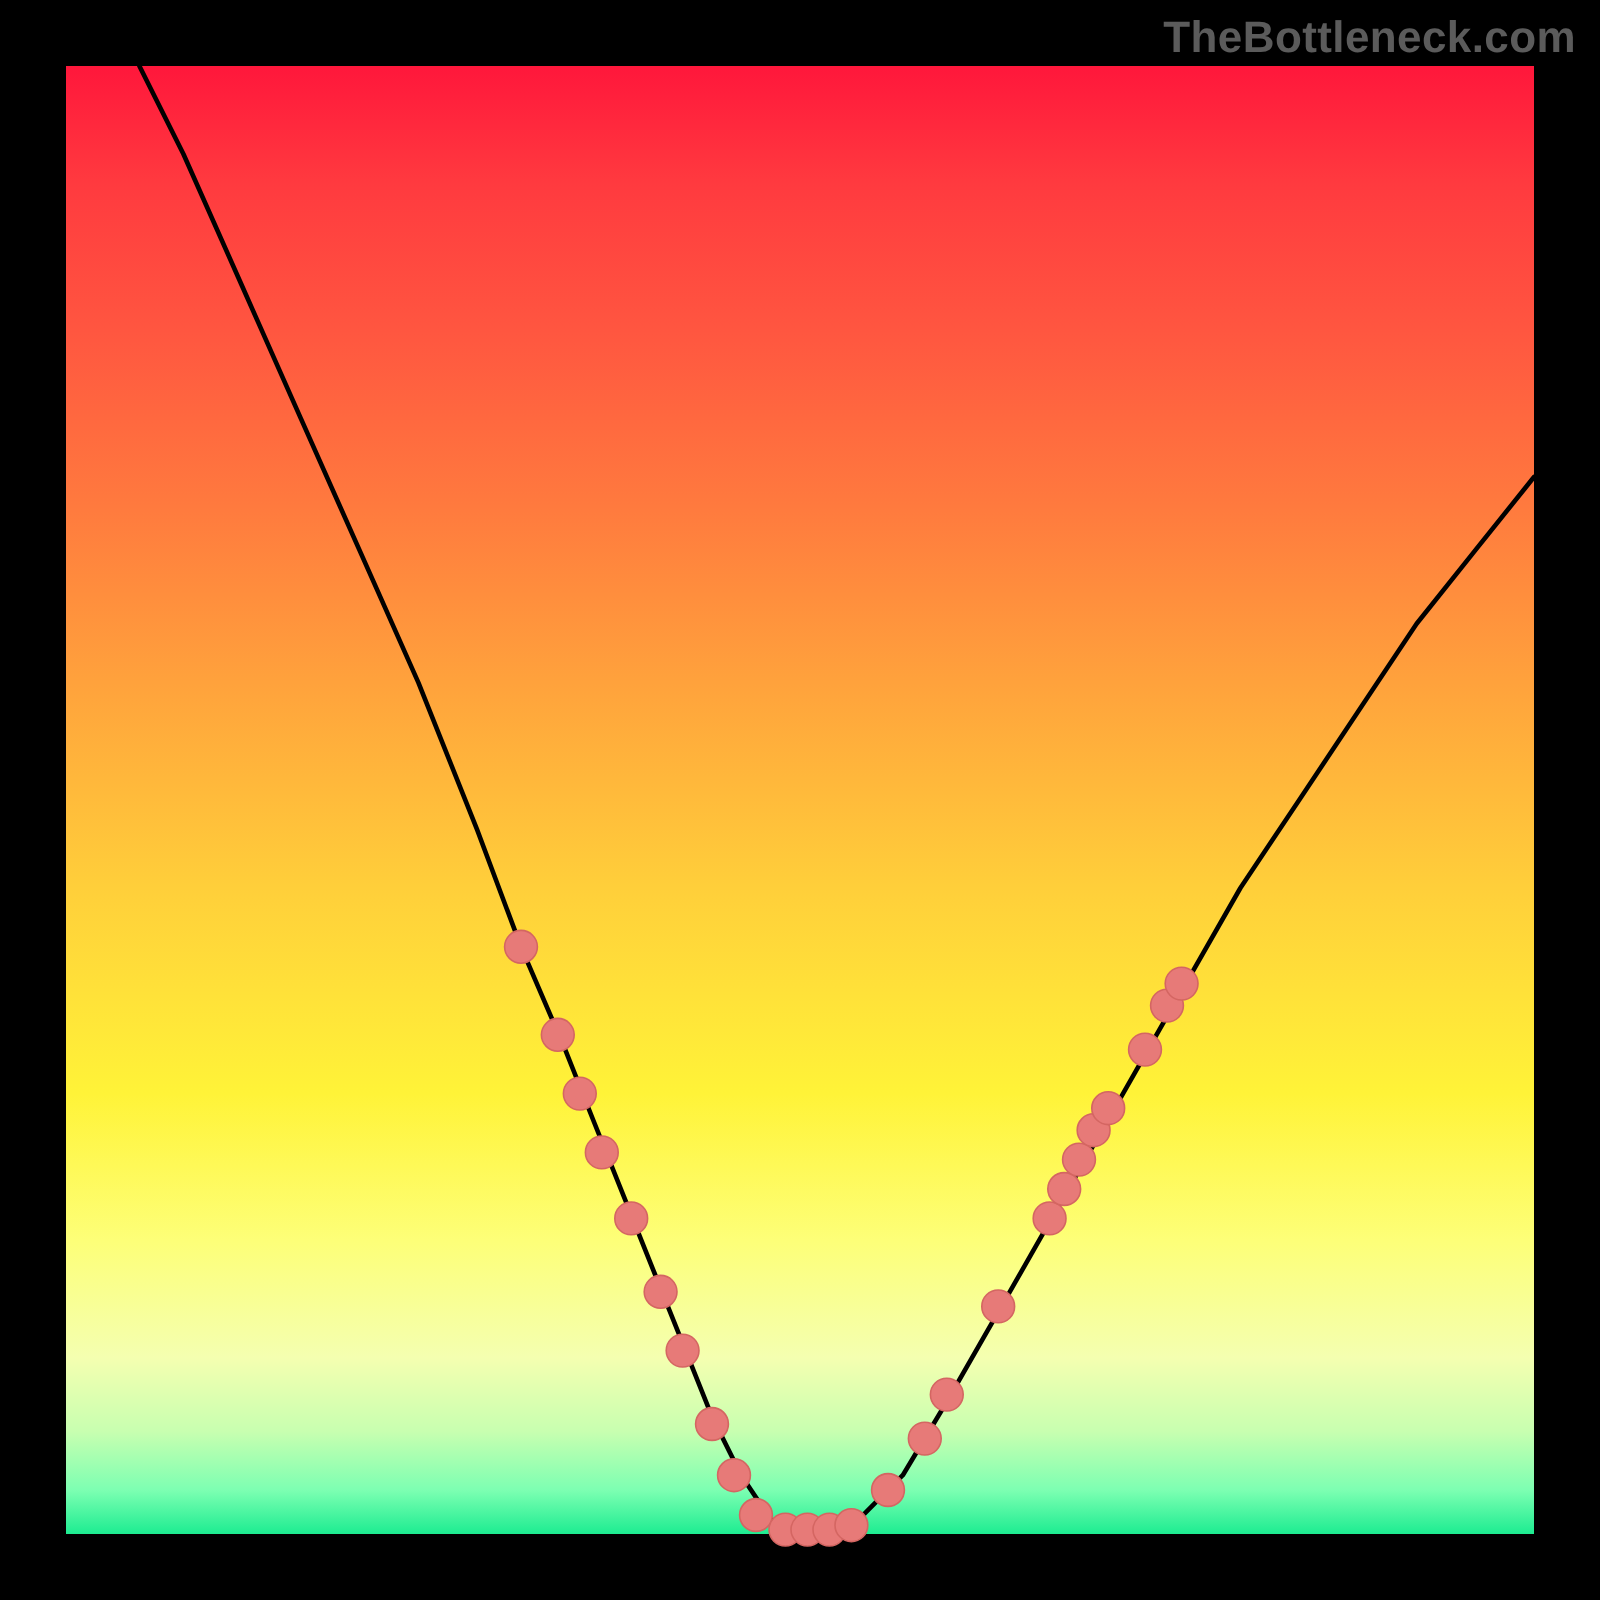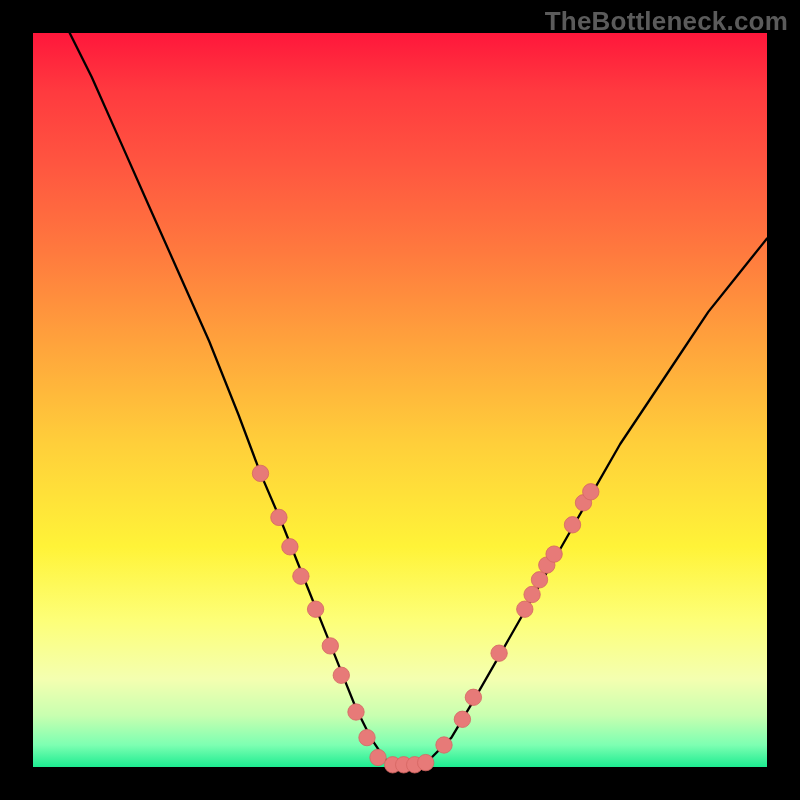--- a/index.html
+++ b/index.html
@@ -8,21 +8,21 @@
     position: relative;
     width: 800px;
     height: 800px;
     background: #000;
   }
   .watermark {
     position: absolute;
     top: 6px;
     right: 12px;
     font-family: Arial, Helvetica, sans-serif;
-    font-size: 26px;
+    font-size: 22px;
     font-weight: 600;
     color: #5b5b5b;
     letter-spacing: 0.2px;
   }
   .plot-area {
     position: absolute;
     left: 33px;
     top: 33px;
     width: 734px;
     height: 734px;

